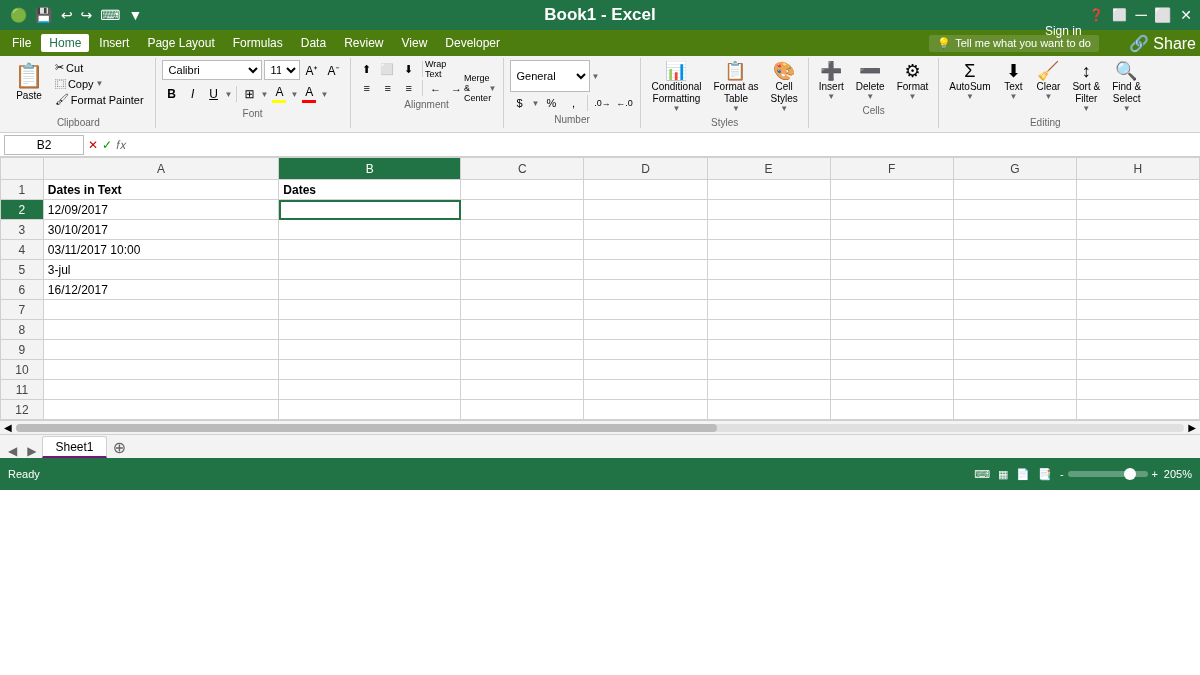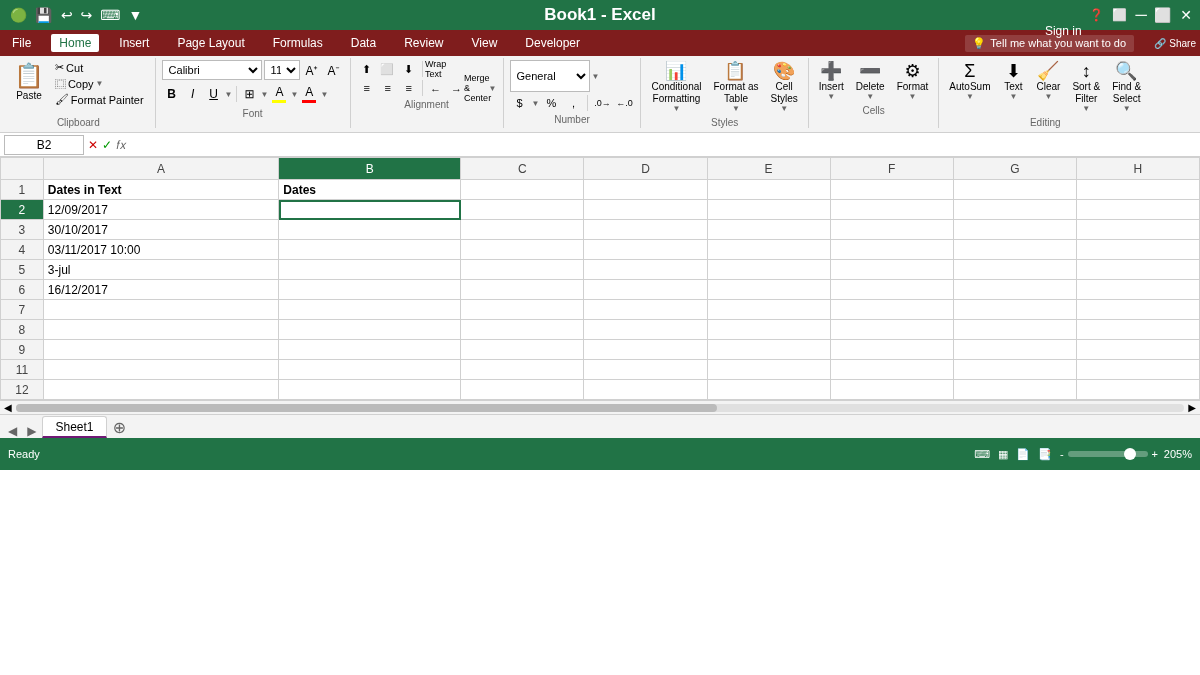--- a/index.html
+++ b/index.html
@@ -15,26 +15,26 @@
       padding: 0 8px;
       color: white;
     }
     .title-bar-left { display: flex; align-items: center; gap: 4px; }
     .title-bar-center { font-size: 17px; font-weight: bold; position: absolute; left: 50%; transform: translateX(-50%); }
     .title-bar-right { display: flex; align-items: center; gap: 8px; font-size: 12px; margin-left: auto; }
 
     
     .menu-bar {
       height: 26px;
-      background: #7f1d1d;
+      background: #4d7c0f;
       display: flex;
       align-items: center;
       padding: 0 4px;
       color: white;
-      gap: 12px;
+      gap: 2px;
     }
     .menu-item {
       padding: 2px 8px;
       cursor: pointer;
       font-size: 12px;
       border-radius: 2px;
     }
     .menu-item.active { background: white; color: #217346; }
 
     
@@ -354,21 +354,21 @@
   <div class="menu-item">Data</div>
   <div class="menu-item">Review</div>
   <div class="menu-item">View</div>
   <div class="menu-item">Developer</div>
   <div style="flex:1;"></div>
   <div style="display:flex;align-items:center;gap:4px;font-size:11px;background:rgba(255,255,255,0.15);padding:2px 8px;border-radius:2px;">
     <span>💡</span>
     <span>Tell me what you want to do</span>
   </div>
   <div style="margin-left:8px;">
-    <span style="font-size:10px;">🔗 Share</span>
+    <span style="font-size:16px;margin-left:20px;">🔗 Share</span>
   </div>
 </div>
 
 <div class="ribbon">
   <div class="ribbon-groups">
 
     <div class="ribbon-group" style="padding-right:8px;">
       <div class="ribbon-controls paste-area">
         <div class="paste-big">
           <span style="font-size:24px;">📋</span>
@@ -682,20 +682,31 @@
               <td class="cell col-A"></td>
               <td class="cell col-B"></td>
               <td class="cell col-C"></td>
               <td class="cell col-D"></td>
               <td class="cell col-E"></td>
               <td class="cell col-F"></td>
               <td class="cell col-G"></td>
               <td class="cell col-H"></td>
             </tr>
             <tr>
+              <td class="row-num">10</td>
+              <td class="cell col-A"></td>
+              <td class="cell col-B"></td>
+              <td class="cell col-C"></td>
+              <td class="cell col-D"></td>
+              <td class="cell col-E"></td>
+              <td class="cell col-F"></td>
+              <td class="cell col-G"></td>
+              <td class="cell col-H"></td>
+            </tr>
+            <tr>
               <td class="row-num">11</td>
               <td class="cell col-A"></td>
               <td class="cell col-B"></td>
               <td class="cell col-C"></td>
               <td class="cell col-D"></td>
               <td class="cell col-E"></td>
               <td class="cell col-F"></td>
               <td class="cell col-G"></td>
               <td class="cell col-H"></td>
             </tr>

